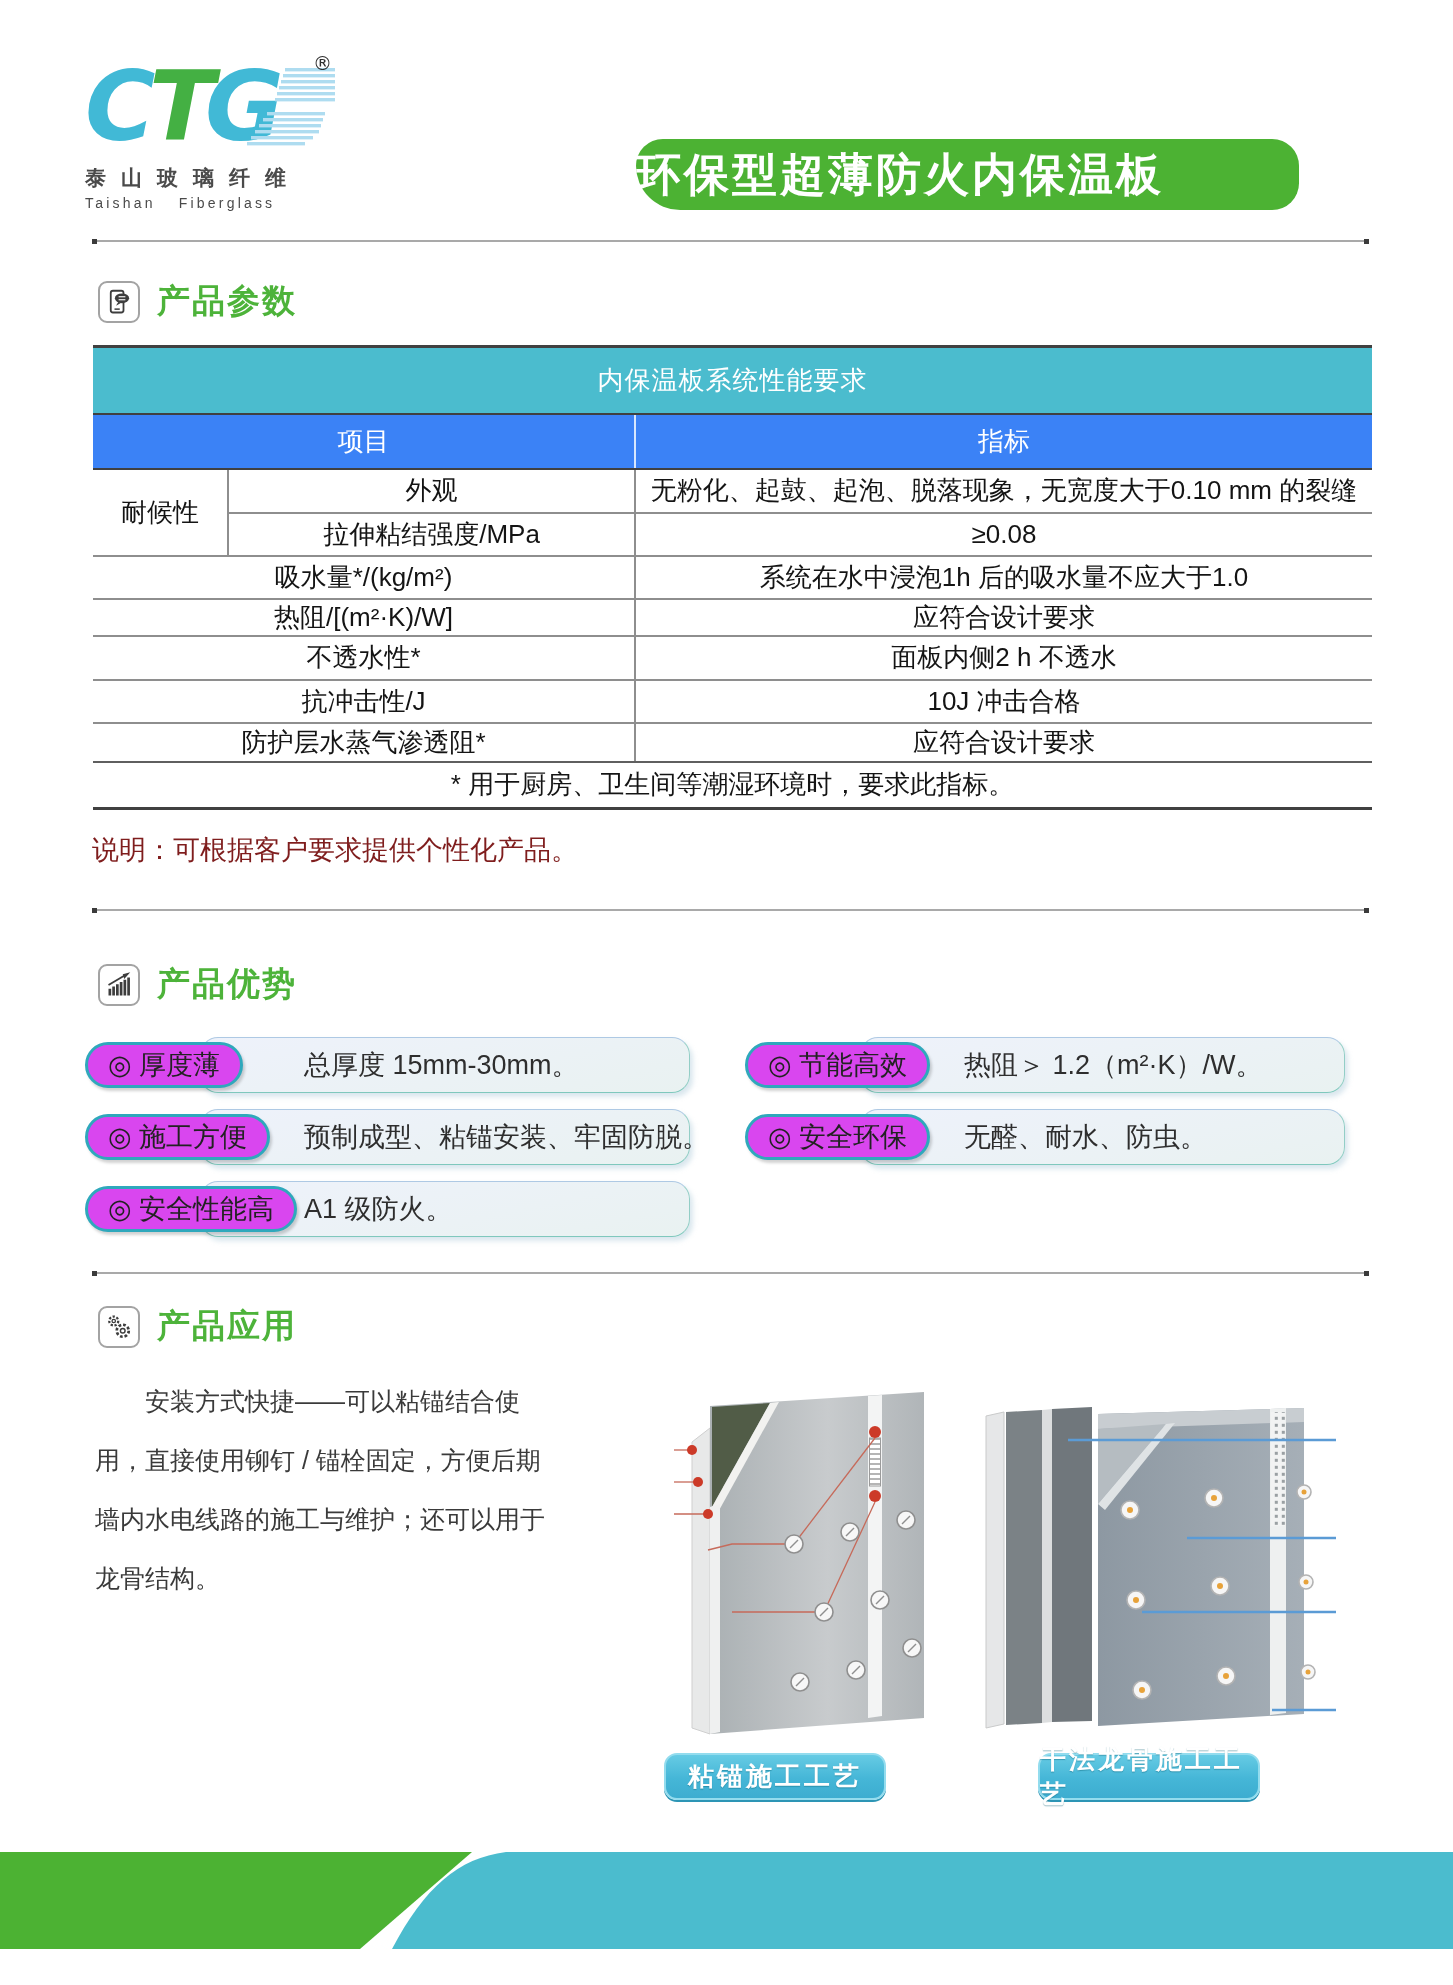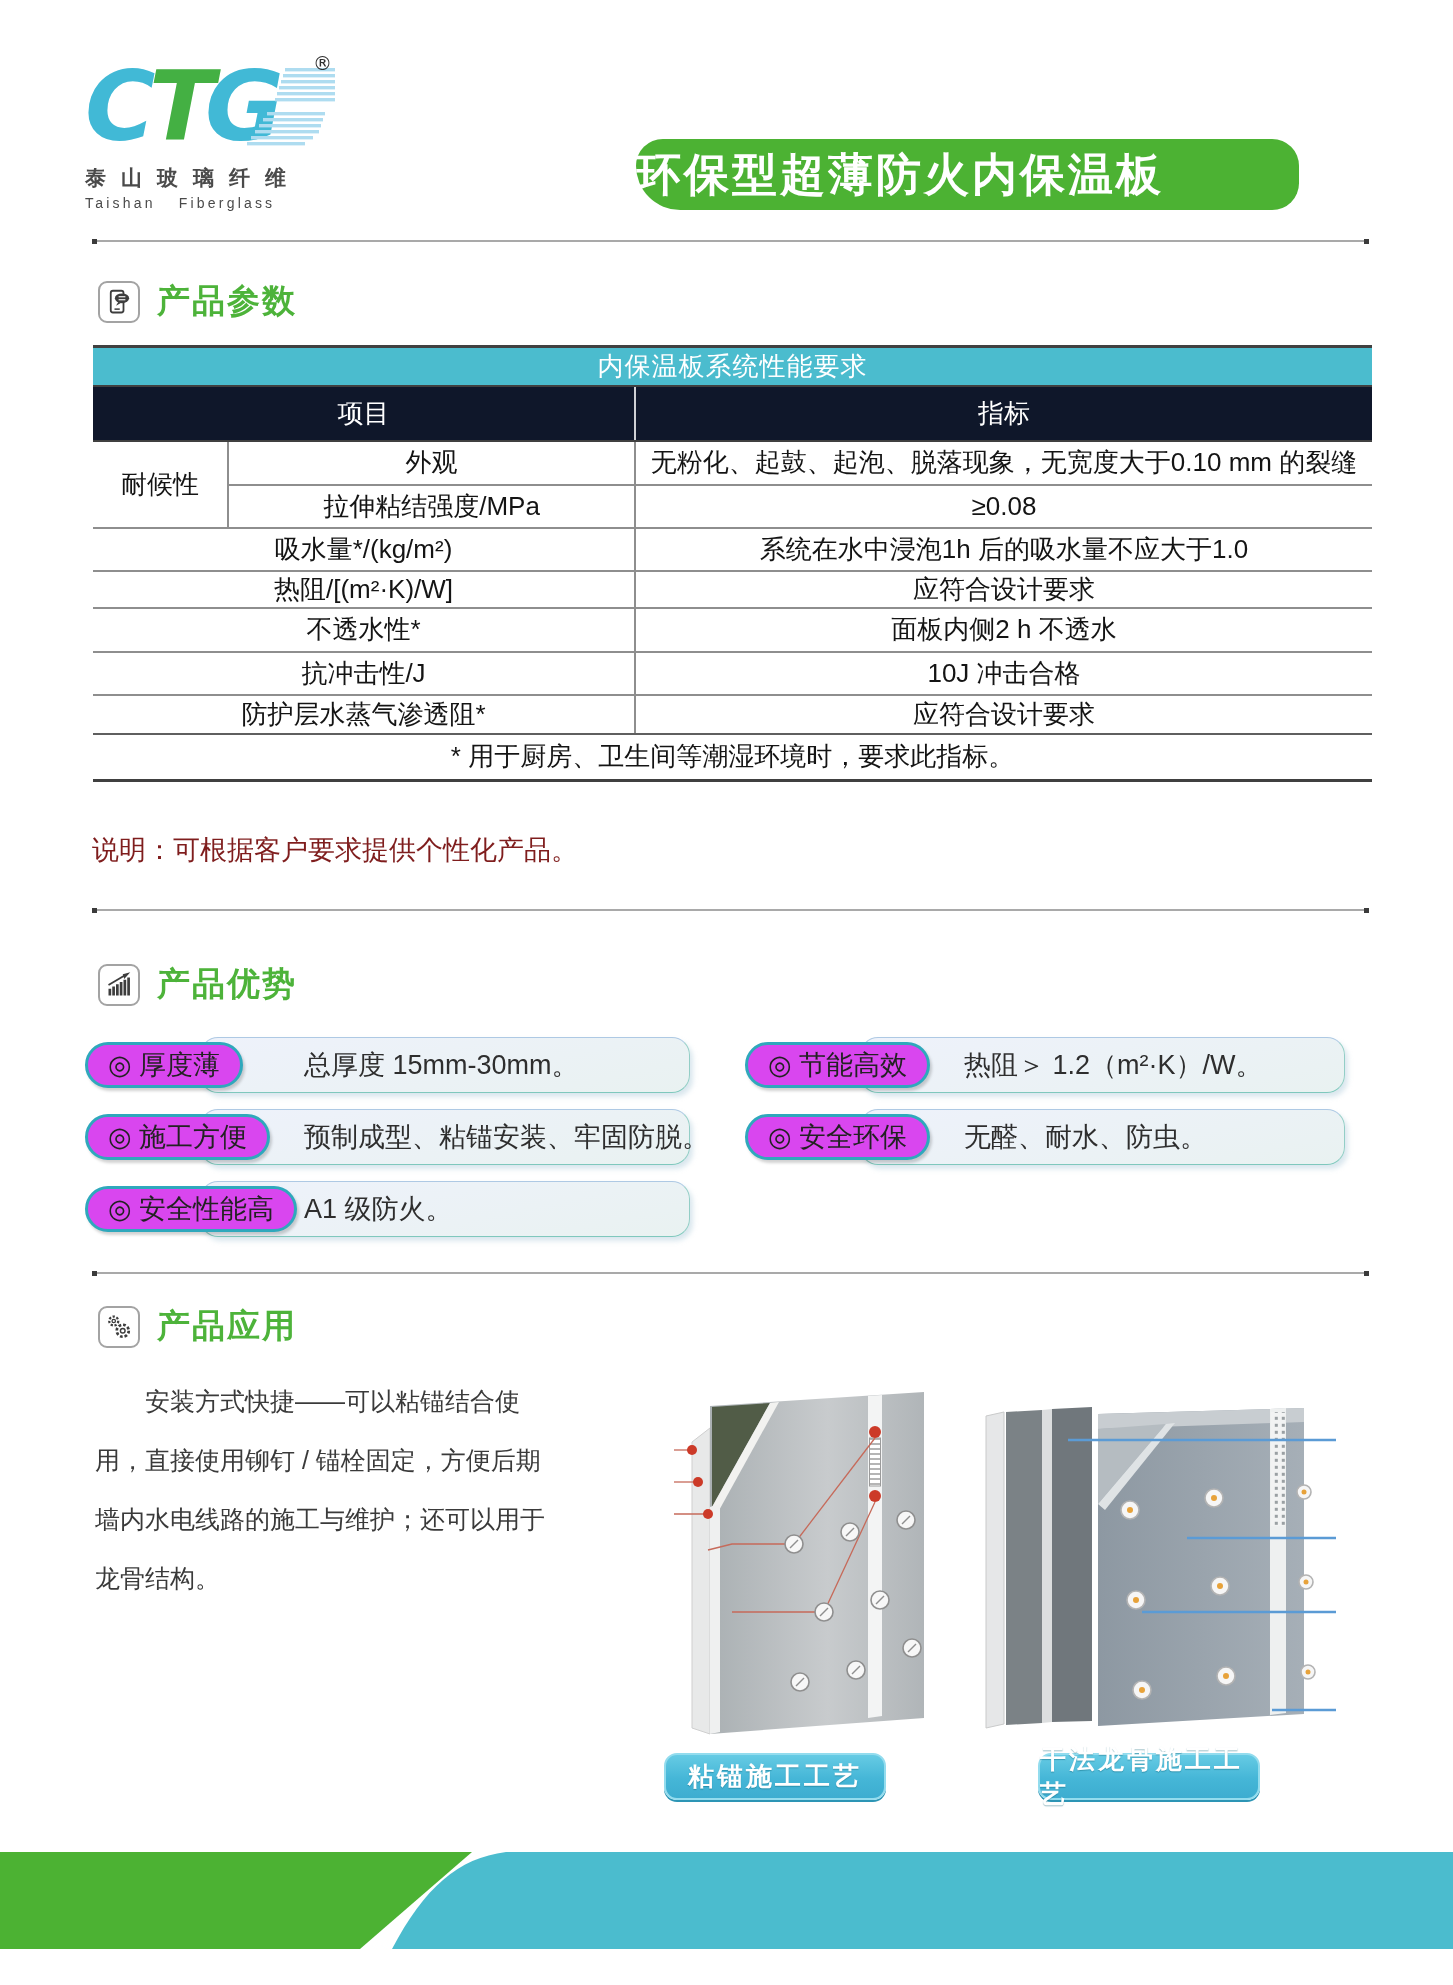--- a/index.html
+++ b/index.html
@@ -28,21 +28,21 @@
   .sh1{left:98px;top:279px;}.sh2{left:98px;top:962px;justify-content:center;}.sh3{left:98px;top:1304px;}
   .sec-icon-box{width:42px;height:42px;border:2px solid #a3a3a3;border-radius:9px;background:#fff;
                 display:flex;align-items:center;justify-content:center;box-sizing:border-box;}
   .sec-title{font-size:33px;color:#4DB33A;font-weight:600;letter-spacing:2px;}
 
   
   .spec-table{position:absolute;left:93px;top:345px;width:1279px;border-collapse:collapse;table-layout:fixed;
               border-top:3px solid #404040;border-bottom:3px solid #404040;font-size:26px;color:#141414;}
   .spec-table td{text-align:center;vertical-align:middle;padding:0;font-weight:500;}
   .t-title td{background:#4BBCCE;color:#fff;border-bottom:2px solid #404040;letter-spacing:1px;}
-  .t-head td{background:#0f172a;color:#fff;border-bottom:2px solid #404040;}
+  .t-head td{background:#3b82f6;color:#fff;border-bottom:2px solid #404040;}
   .t-head td.vr-w{border-right:2px solid rgba(255,255,255,0.8);}
   .t-row td{border-bottom:2px solid #8e8e8e;}
   .t-row td.vr{border-right:2px solid #8e8e8e;}
   .t-last td{border-bottom:2px solid #5f5f5f;}
   .t-foot td{border-bottom:none;}
 
   .note{position:absolute;left:92px;top:832px;font-size:27px;color:#7f1d1d;}
 
   
   .adv-item{position:absolute;height:62px;}
@@ -130,21 +130,21 @@
     <span class="sec-title">产品参数</span>
   </div>
 
   <table class="spec-table">
     <colgroup>
         <col style="width:135px">
         <col style="width:407px">
         <col style="width:737px">
       </colgroup>
     <tbody>
-      <tr class="t-title" style="height:39px">
+      <tr class="t-title" style="height:67px">
         <td colspan="3">内保温板系统性能要求</td>
       </tr>
       <tr class="t-head" style="height:55px">
         <td colspan="2" class="vr-w">项目</td>
         <td>指标</td>
       </tr>
       <tr class="t-row" style="height:44px">
         <td rowspan="2" class="vr">耐候性</td>
         <td class="vr">外观</td>
         <td>无粉化、起鼓、起泡、脱落现象，无宽度大于0.10 mm 的裂缝</td>

